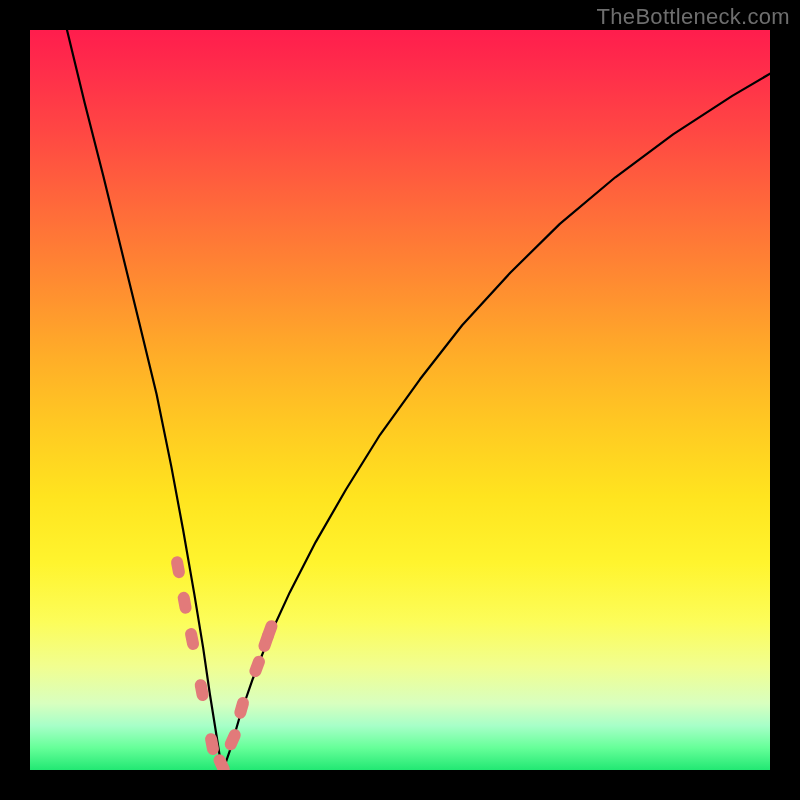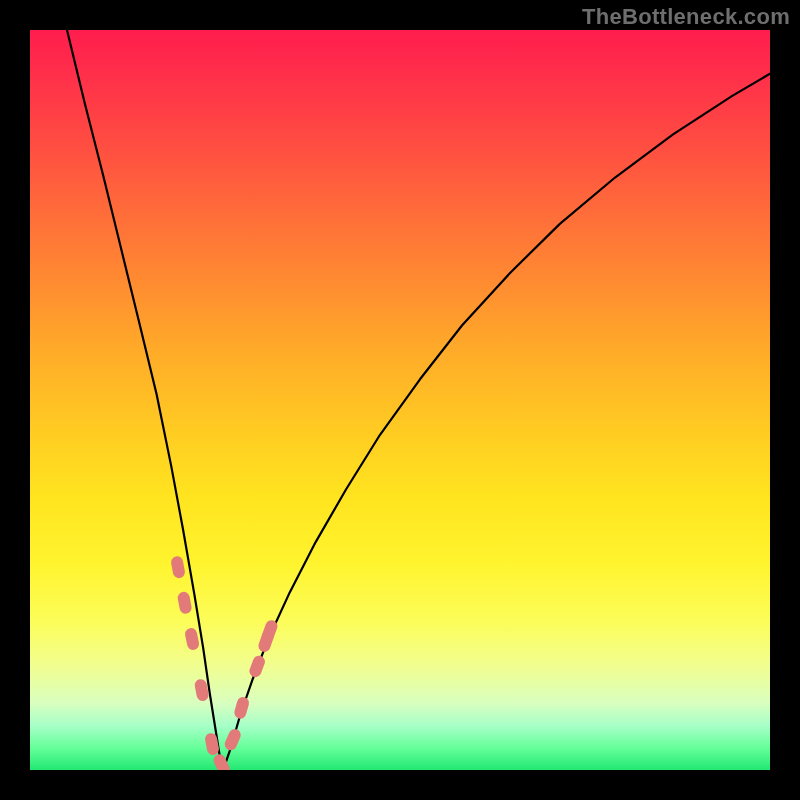--- a/index.html
+++ b/index.html
@@ -48,21 +48,21 @@
       #66ff99 97%,
       #22e873 100%
     );
   }
   .watermark {
     position: absolute;
     top: 4px;
     right: 10px;
     color: #6e6e6e;
     font-size: 22px;
-    font-weight: 700;
+    font-weight: 400;
     letter-spacing: 0.3px;
     user-select: none;
   }
   svg.curve {
     position: absolute;
     inset: 0;
   }
 </style>
 </head>
 <body>

